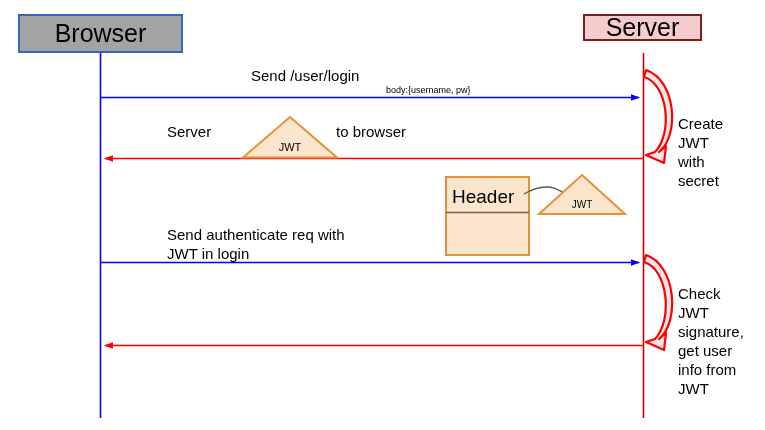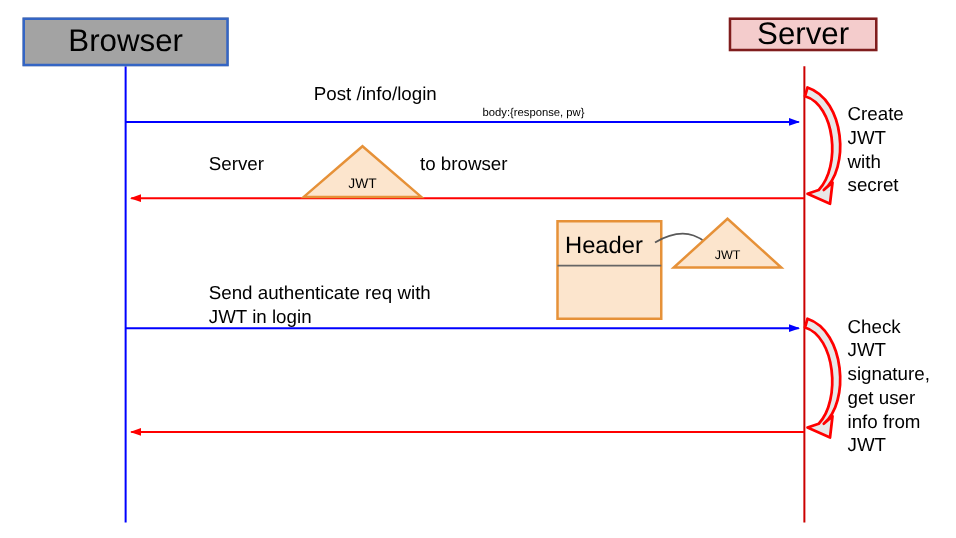--- a/index.html
+++ b/index.html
@@ -61,20 +61,21 @@
   }
   .msg-label.small {
     font-size: 9px;
   }
   .note-text {
     position: absolute;
     font-size: 15px;
     color: #000000;
     line-height: 19px;
     white-space: pre;
+    margin-top: 32px;
   }
   .jwt-caption {
     position: absolute;
     font-size: 11px;
     color: #000000;
     text-align: center;
     line-height: 1;
   }
   #jwt-caption-1 { left: 243px; top: 142px; width: 94px; }
   #jwt-caption-2 { left: 541px; top: 200px; width: 82px; font-size: 10px; }
@@ -135,23 +136,23 @@
   </svg>
 
   <div class="actor-box" id="actor-browser">
     <span>Browser</span>
   </div>
 
   <div class="actor-box" id="actor-server">
     <span>Server</span>
   </div>
 
-  <div class="msg-label" style="left:251px; top:66px;">Post /info/login</div>
+  <div class="msg-label" style="left:251px; top:66px;">Send /user/login</div>
 
-  <div class="msg-label small" style="left:386px; top:81px;">body:{response, pw}</div>
+  <div class="msg-label small" style="left:386px; top:81px;">body:{username, pw}</div>
 
   <div class="msg-label" style="left:167px; top:122px;">Server</div>
 
   <div class="msg-label" style="left:336px; top:122px;">to browser</div>
 
   <div class="msg-label" style="left:167px; top:225px;">Send authenticate req with
 JWT in login</div>
 
 
   <div class="note-text" style="left:678px; top:82px;">Create

